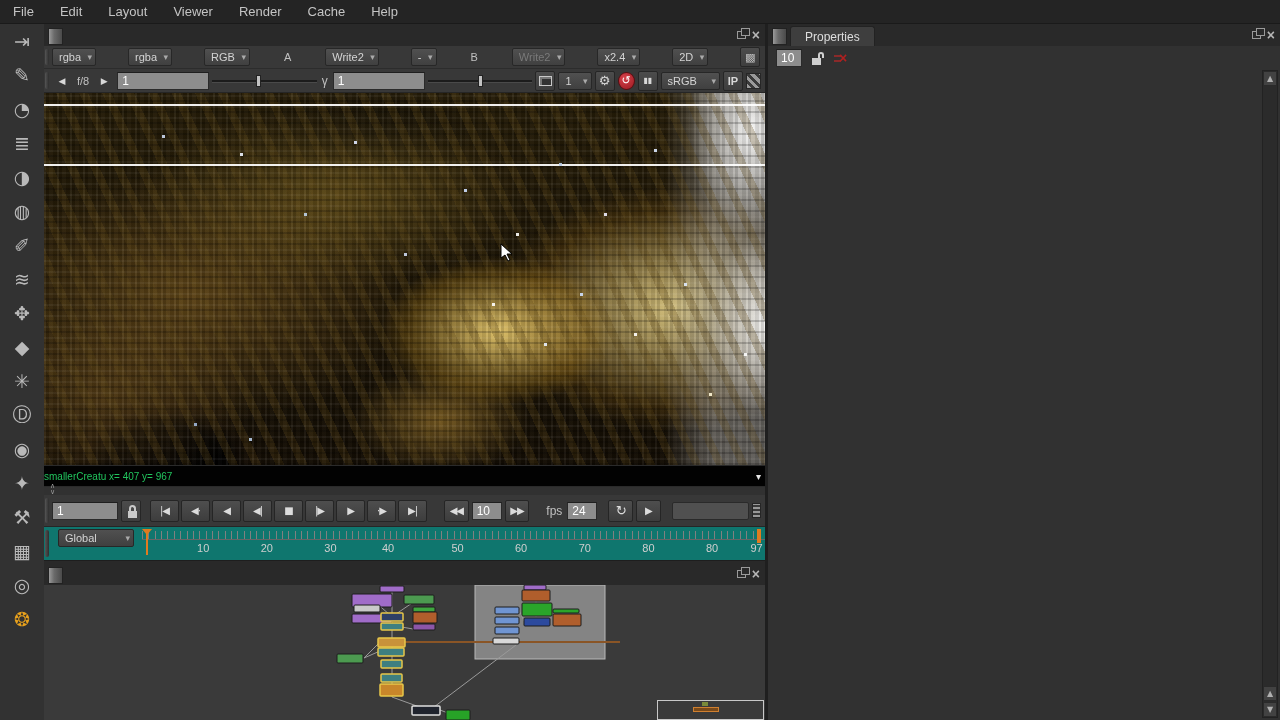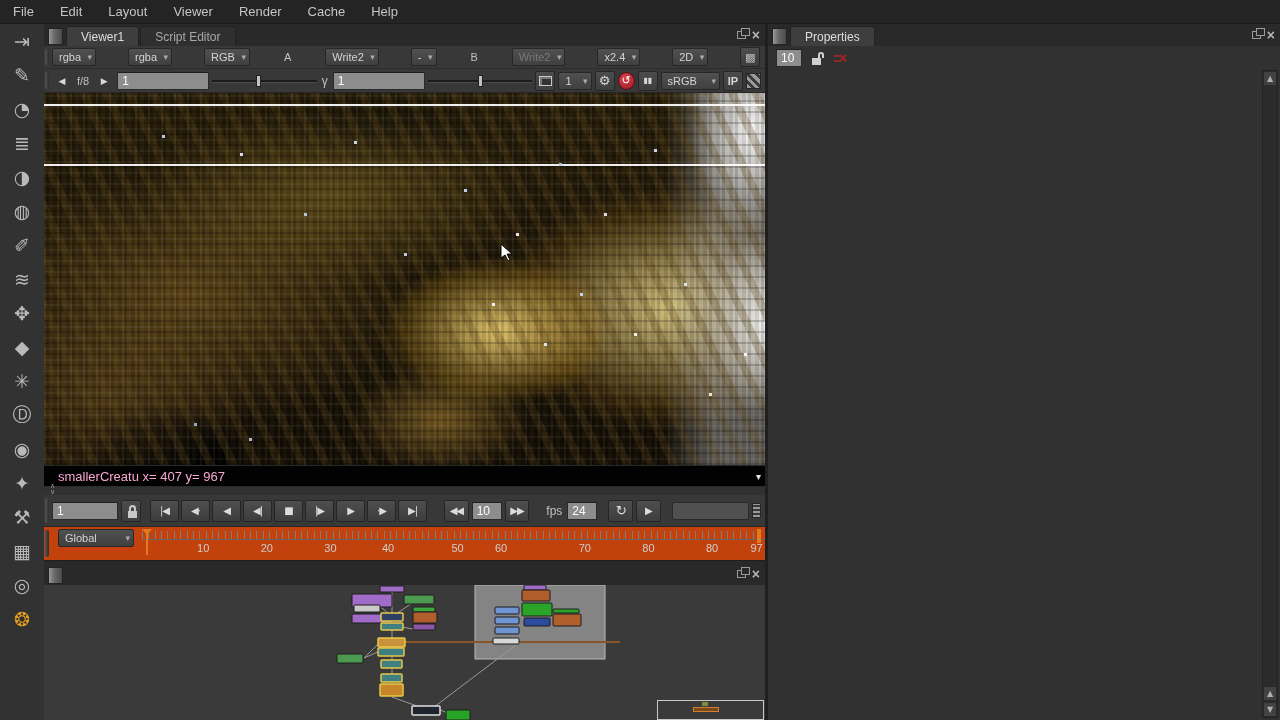--- a/index.html
+++ b/index.html
@@ -90,40 +90,40 @@
     box-shadow:118px 42px #cdd8f0, 196px 60px #eef3ff, 260px 120px #bcd0e8, 310px 48px #dfe8ff,
     420px 96px #cfe0ff, 472px 140px #fff, 515px 70px #b8cce8, 560px 120px #eef,
     610px 56px #dce8ff, 360px 160px #cdd8f0, 448px 210px #ffffff, 500px 250px #e8f0ff,
     536px 200px #cfe0ff, 590px 240px #fff, 640px 190px #e0ecff, 150px 330px #9fb6d8,
     205px 345px #b8cce8, 665px 300px #fff7d8, 700px 260px #ffffff; opacity:.9; }
   #vcursor { position:absolute; left:456px; top:150px; }
 
   
   #vstatus { position:relative; height:22px; background:#020202; display:flex; align-items:center;
     border-top:1px solid #2a2a2a; border-bottom:1px solid #2a2a2a; }
-  #vstatus .txt { color:#f9a8d4; font-size:13px; padding-left:14px; }
+  #vstatus .txt { color:#22c55e; font-size:10px; padding-left:0; }
   #vstatus .dd-arr { margin-left:auto; margin-right:4px; color:#e8e8e8; font-size:10px; }
   #vgap { height:8px; background:#313131; position:relative; }
   .mini-chev { position:absolute; left:6px; top:-4px; color:#9a9a9a; font-size:7px; line-height:6px; }
 
   
   #vplayback { height:32px; background:#383838; border-bottom:1px solid #262626; }
   .tbtn { width:29px; height:22px; display:flex; align-items:center; justify-content:center;
     background:linear-gradient(#4e4e4e,#3d3d3d); border:1px solid #252525; border-radius:2px;
     color:#dcdcdc; font-size:10px; letter-spacing:-1px; font-family:"DejaVu Sans",sans-serif; }
   .lock-btn { width:22px; height:22px; position:relative; }
   .lock-body { position:absolute; left:6px; top:10px; width:9px; height:7px; background:#c9c9c9; }
   .lock-shackle { position:absolute; left:7px; top:4px; width:7px; height:7px;
     border:2px solid #c9c9c9; border-bottom:none; border-radius:4px 4px 0 0; }
   .blankbtn { width:92px; height:18px; background:#505050; border:1px solid #2a2a2a; border-radius:2px; }
   .mem-ico { width:10px; height:15px; background:repeating-linear-gradient(0deg,#999 0 2px,#3a3a3a 2px 4px);
     border:1px solid #262626; }
 
   
-  #vtimeline { position:relative; height:33px; background:#c2410c; display:flex; align-items:flex-start; padding:2px 0 0 8px; }
+  #vtimeline { position:relative; height:33px; background:#0f766e; display:flex; align-items:flex-start; padding:2px 0 0 8px; }
   #ruler { position:relative; margin-left:8px; width:623px; height:30px; }
   #ruler .tickstrip { position:absolute; left:0; top:2px; width:100%; height:9px;
     background:repeating-linear-gradient(90deg,#808080 0 1px,transparent 1px 6.36px);
     border-bottom:1px solid #666; }
   .tick-label { position:absolute; top:13px; transform:translateX(-50%); color:#cfcfcf; font-size:11px; }
   #playhead { position:absolute; top:0; width:2px; height:26px; }
   #playhead .flag { position:absolute; left:-4px; top:0; width:0; height:0;
     border-left:5px solid transparent; border-right:5px solid transparent; }
   #endhandle { position:absolute; top:0; width:4px; height:14px; }
 
@@ -177,24 +177,20 @@
     <div class="tool-btn">✦</div>
     <div class="tool-btn">⚒</div>
     <div class="tool-btn">▦</div>
     <div class="tool-btn">◎</div>
     <div class="tool-btn" style="color: rgb(232, 161, 28);">❂</div>
   </div>
 
 <div id="viewer-pane" class="pane">
   <div class="tabbar">
     <div class="grip"></div>
-    <div class="tabs" id="viewer-tabs">
-        <div class="tab active">Viewer1</div>
-        <div class="tab">Script Editor</div>
-      </div>
     <div class="tb-icons">
       <span class="float-ico"></span>
       <span class="close-ico">×</span>
     </div>
   </div>
 
   <div id="vtb1" class="vrow">
     <div class="rgrip"></div>
     <div class="dd" style="width:50px">
         <span>rgba</span>
@@ -338,21 +334,21 @@
       <div class="tickstrip"></div>
       <div id="playhead" style="left: 4px; background: rgb(224, 123, 31);">
           <div class="flag" style="border-top: 6px solid rgb(224, 123, 31);"></div>
         </div>
       <div id="endhandle" style="left: 614.56px; background: rgb(224, 123, 31);"></div>
     <span class="tick-label" style="left: 61.24px;">10</span>
         <span class="tick-label" style="left: 124.84px;">20</span>
         <span class="tick-label" style="left: 188.44px;">30</span>
         <span class="tick-label" style="left: 246px;">40</span>
         <span class="tick-label" style="left: 315.64px;">50</span>
-        <span class="tick-label" style="left: 359px;">60</span>
+        <span class="tick-label" style="left: 379px;">60</span>
         <span class="tick-label" style="left: 442.84px;">70</span>
         <span class="tick-label" style="left: 506.44px;">80</span>
         <span class="tick-label" style="left: 570.04px;">80</span>
         <span class="tick-label" style="left: 614.56px;">97</span>
       </div>
   </div>
 </div>
 
 <div id="node-pane" class="pane">
   <div class="tabbar" style="height:24px">

